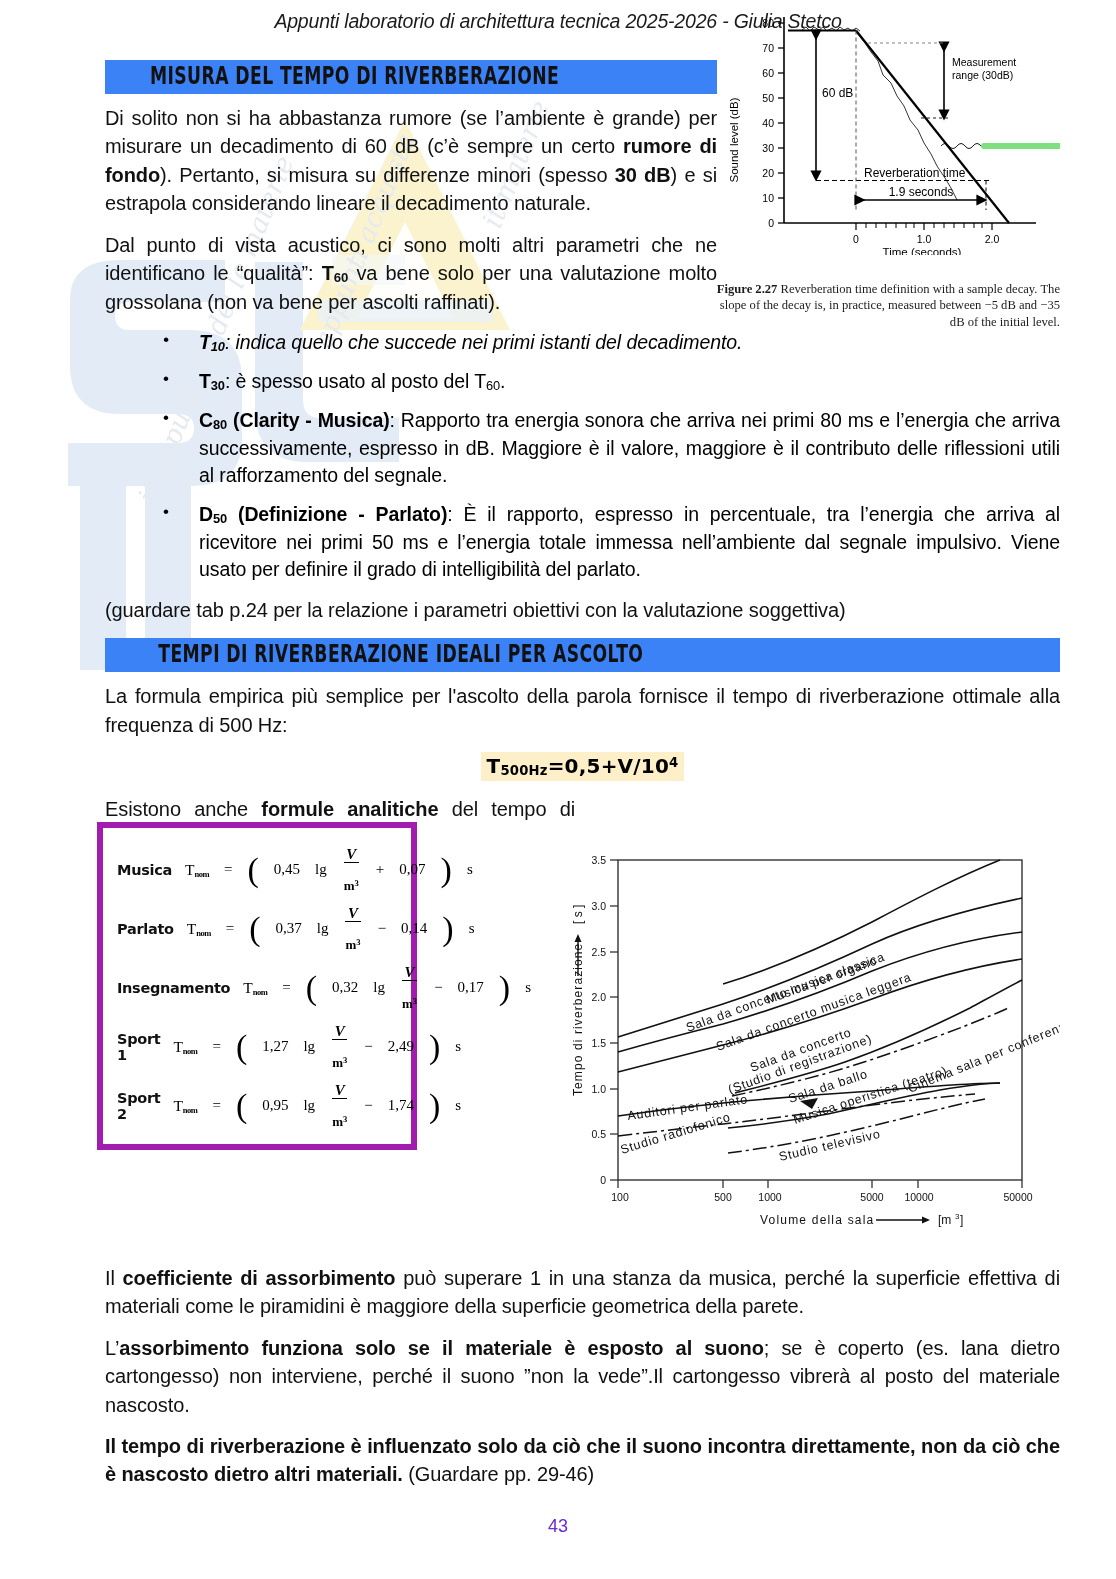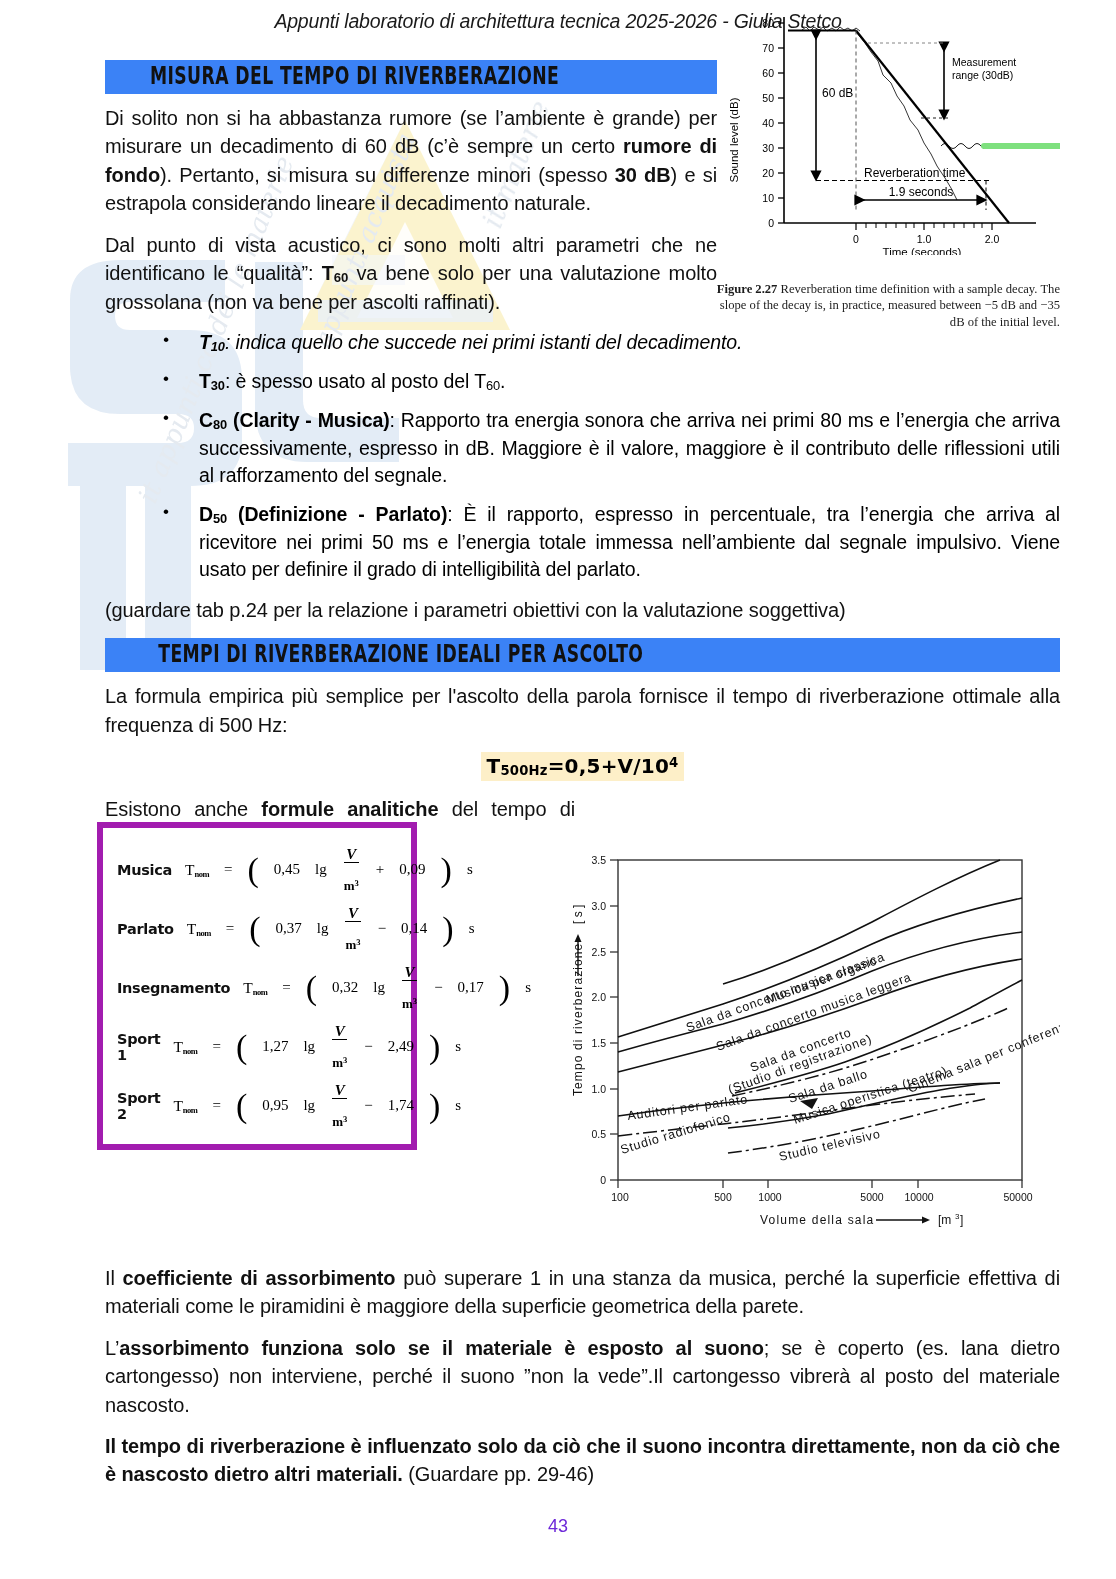--- a/index.html
+++ b/index.html
@@ -301,21 +301,21 @@
         <span class="tn"><span>T</span><sub>nom</sub></span>
         <span>=</span>
           <span class="paren">(</span>
         <span>0,45</span>
         <span>lg</span>
         <span class="frac">
             <span class="num">V</span>
             <span class="den"><span>m</span><sup>3</sup></span>
           </span>
         <span>+</span>
-        <span>0,09</span>
+        <span>0,07</span>
         <span class="paren">)</span>
         <span>s</span>
       </div>
     </div>
 
     <div class="frow">
       <div class="flabel">Parlato</div>
       <div class="feq">
         <span class="tn"><span>T</span><sub>nom</sub></span>
         <span>=</span>

